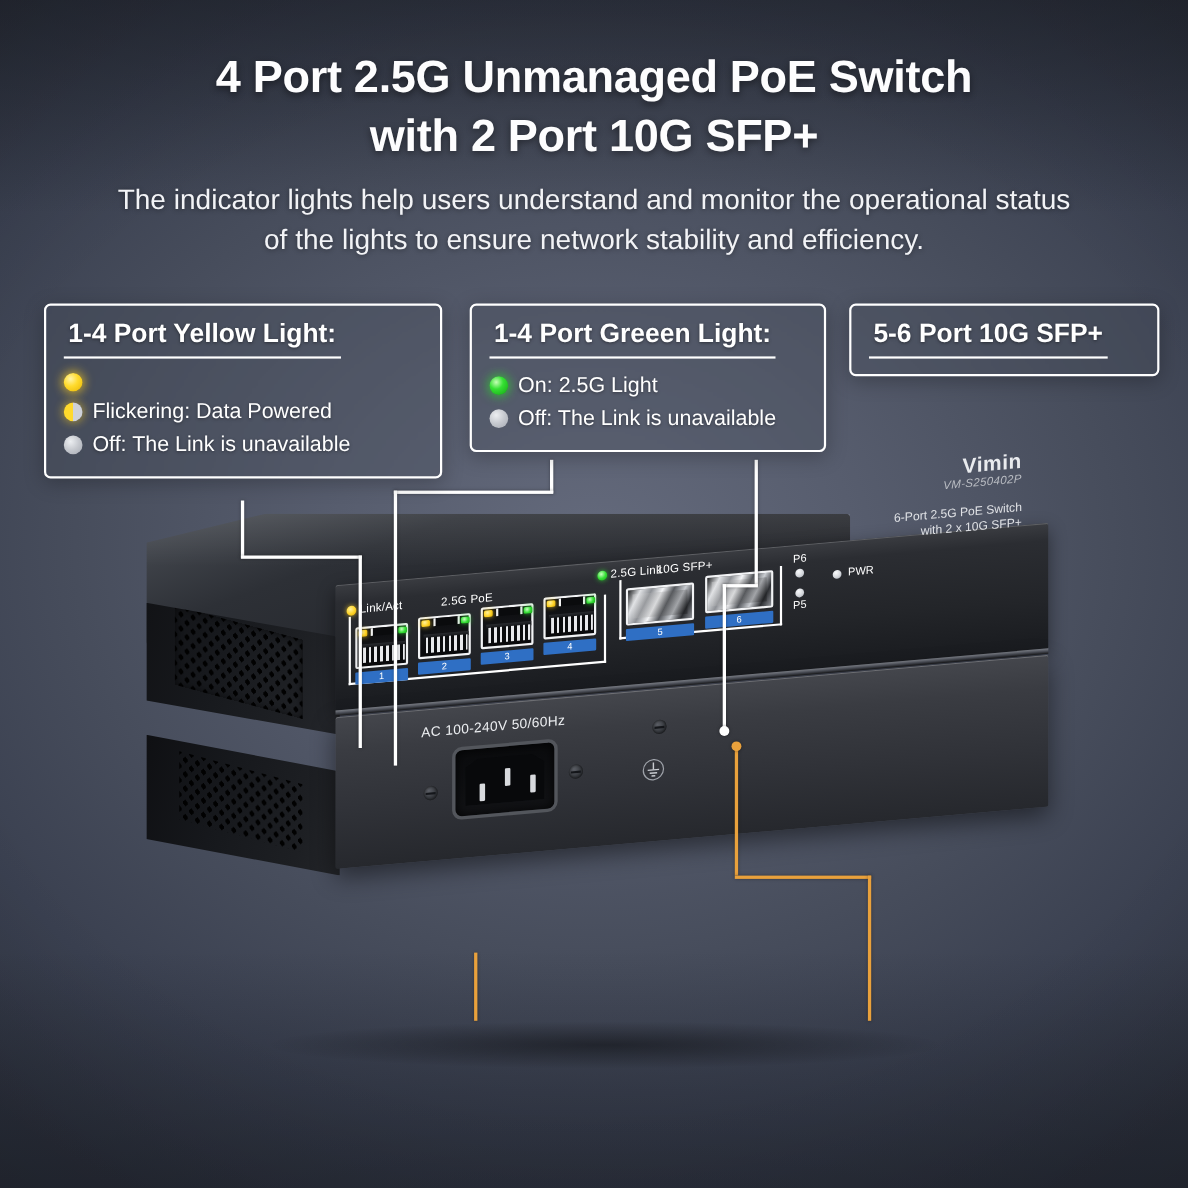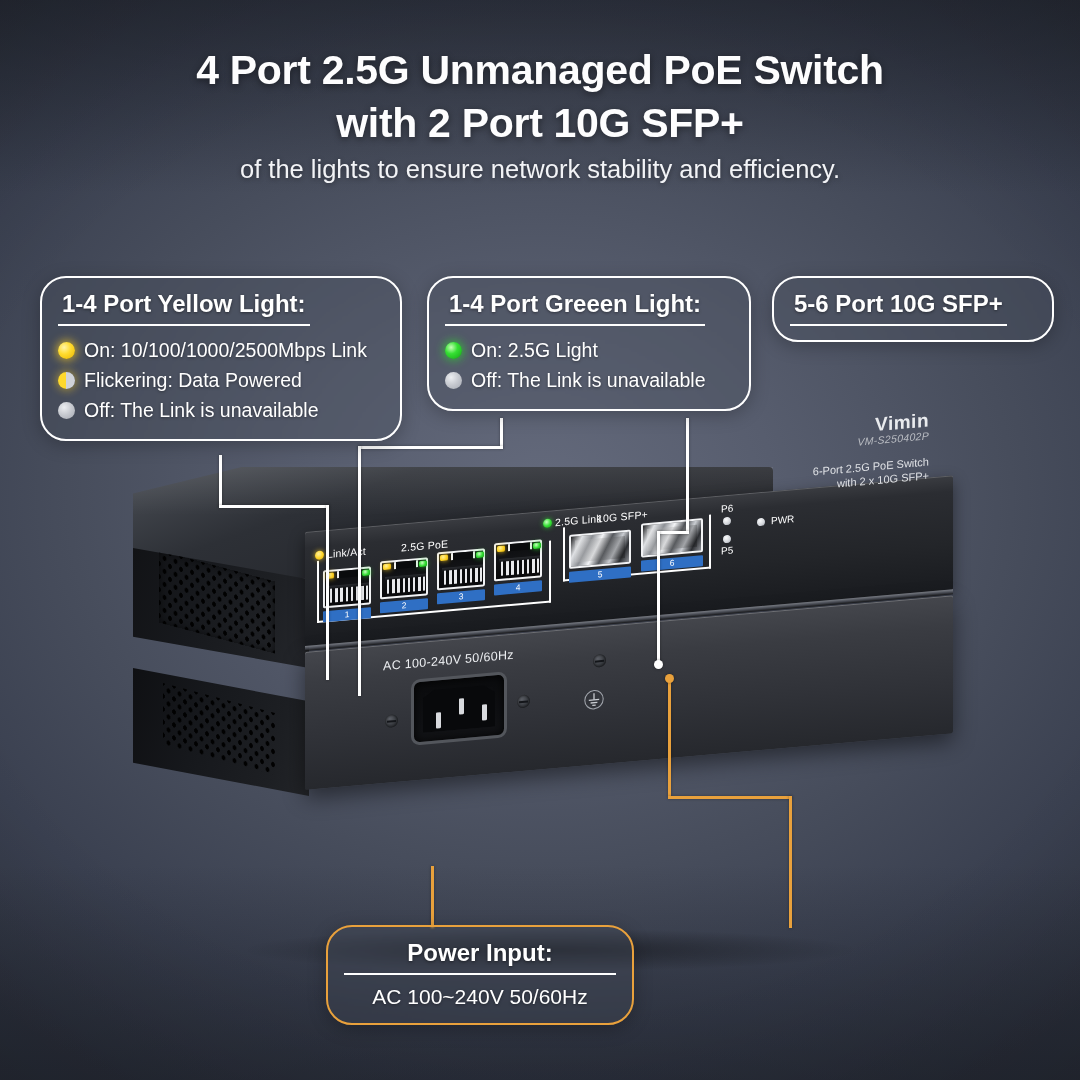--- a/index.html
+++ b/index.html
@@ -30,21 +30,21 @@
     letter-spacing:-.3px; text-shadow:0 2px 7px rgba(0,0,0,.45);
   }
   #header .sub {
     margin-top:13px; font-size:25.5px; color:#f2f3f6; line-height:1.42;
     text-shadow:0 1px 5px rgba(0,0,0,.40);
   }
 
   
   .callout {
     position:absolute; z-index:45;
-    border:2.4px solid #ffffff; border-radius:26px;
+    border:2.4px solid #ffffff; border-radius:6px;
     background:rgba(72,78,93,.30);
     backdrop-filter:blur(1px);
     padding:12px 16px 14px 16px;
     box-shadow:0 4px 18px rgba(0,0,0,.25);
   }
   .callout.amber { border-color:#e9a13c; }
   .c-title {
     font-size:24px; font-weight:bold; color:#ffffff; white-space:nowrap;
     text-shadow:0 1px 3px rgba(0,0,0,.45);
     padding:0 4px 6px 4px;
@@ -237,20 +237,21 @@
   }
 </style>
 </head>
 <body>
 
 <div id="stage">
 
   <div id="header">
     <div class="t1">4 Port 2.5G Unmanaged PoE Switch</div>
     <div class="t2">with 2 Port 10G SFP+</div>
+    <div class="sub">The indicator lights help users understand and monitor the operational status</div>
     <div class="sub" style="margin-top:0">of the lights to ensure network stability and efficiency.</div>
   </div>
 
   <div class="leader" style="left:219px; top:455px; width:3px; height:52px;"></div>
   <div class="leader" style="left:219px; top:505px; width:110px; height:3px;"></div>
   <div class="leader" style="left:326px; top:505px; width:3px; height:175px;"></div>
 
   <div class="leader" style="left:500px; top:418px; width:3px; height:30px;"></div>
   <div class="leader" style="left:358px; top:446px; width:145px; height:3px;"></div>
   <div class="leader" style="left:358px; top:446px; width:3px; height:250px;"></div>
@@ -375,21 +376,20 @@
       </svg>
     </div>
 
   </div>
 
   <div class="callout" id="callout-yellow">
     <div class="c-title">1-4 Port Yellow Light:</div>
     <div class="c-rows">
       <div class="c-row">
         <span class="led yellow"></span>
-        <span>On: 10/100/1000/2500Mbps Link</span>
       </div>
       <div class="c-row">
         <span class="led half-yellow"></span>
         <span>Flickering: Data Powered</span>
       </div>
       <div class="c-row">
         <span class="led grey"></span>
         <span>Off: The Link is unavailable</span>
       </div>
     </div>
@@ -406,20 +406,16 @@
         <span class="led grey"></span>
         <span>Off: The Link is unavailable</span>
       </div>
     </div>
   </div>
 
   <div class="callout" id="callout-sfp">
     <div class="c-title">5-6 Port 10G SFP+</div>
   </div>
 
-  <div class="callout amber" id="callout-power">
-    <div class="c-title">Power Input:</div>
-    <div class="c-sub">AC 100~240V 50/60Hz</div>
-  </div>
 
 
   <div id="vignette"></div>
 </div>
 
 </body></html>

